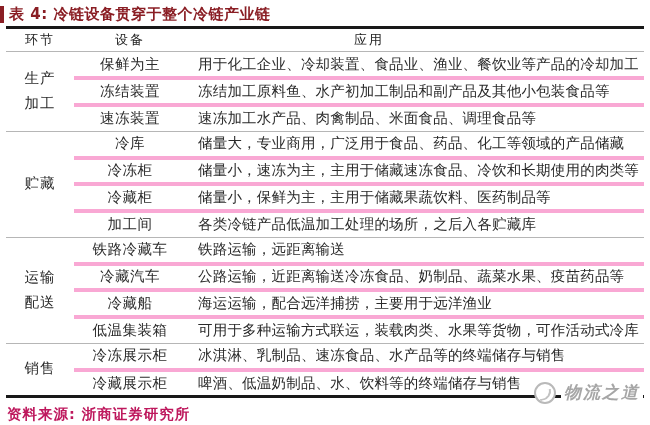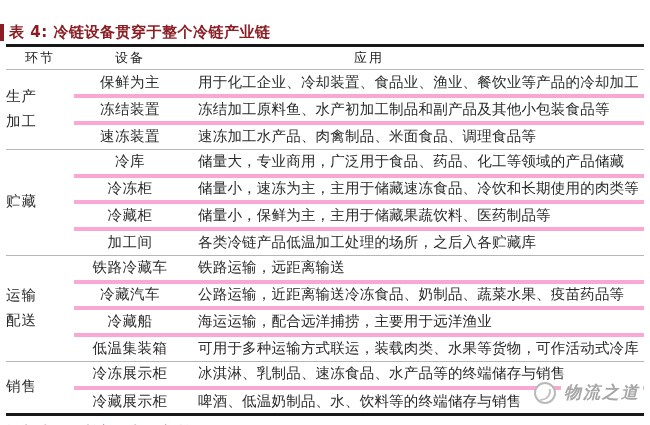--- a/index.html
+++ b/index.html
@@ -9,21 +9,21 @@
     font-family: "DejaVu Sans", sans-serif;
     position: relative;
     overflow: hidden;
     color: #222222;
   }
   
   .title-row {
     display: flex;
     align-items: center;
     height: 24px;
-    margin-top: 20px;
+    margin-top: 2px;
   }
   .title-accent-bar {
     width: 4px;
     height: 17px;
     background: #8a1e24;
     margin-right: 5px;
     flex: 0 0 auto;
   }
   .title-text {
     color: #8a1e24;
@@ -57,20 +57,21 @@
   tbody { border-top: 1px solid #b6b6b6; }
   td {
     font-size: 14.5px;
     height: 26.5px;
     color: #2a2a2a;
     vertical-align: middle;
     white-space: nowrap;
     overflow: hidden;
   }
   td.stage {
+    text-align: center;
     vertical-align: middle;
     line-height: 1.75;
     letter-spacing: 1px;
   }
   td.device { text-align: center; letter-spacing: 0.5px; }
   td.app { text-align: left; padding-left: 12px; letter-spacing: 0.2px; }
   td.line { border-top: 4px solid #f9a8d4; }
   
   .source-note {
     margin: 7px 0 0 7px;

